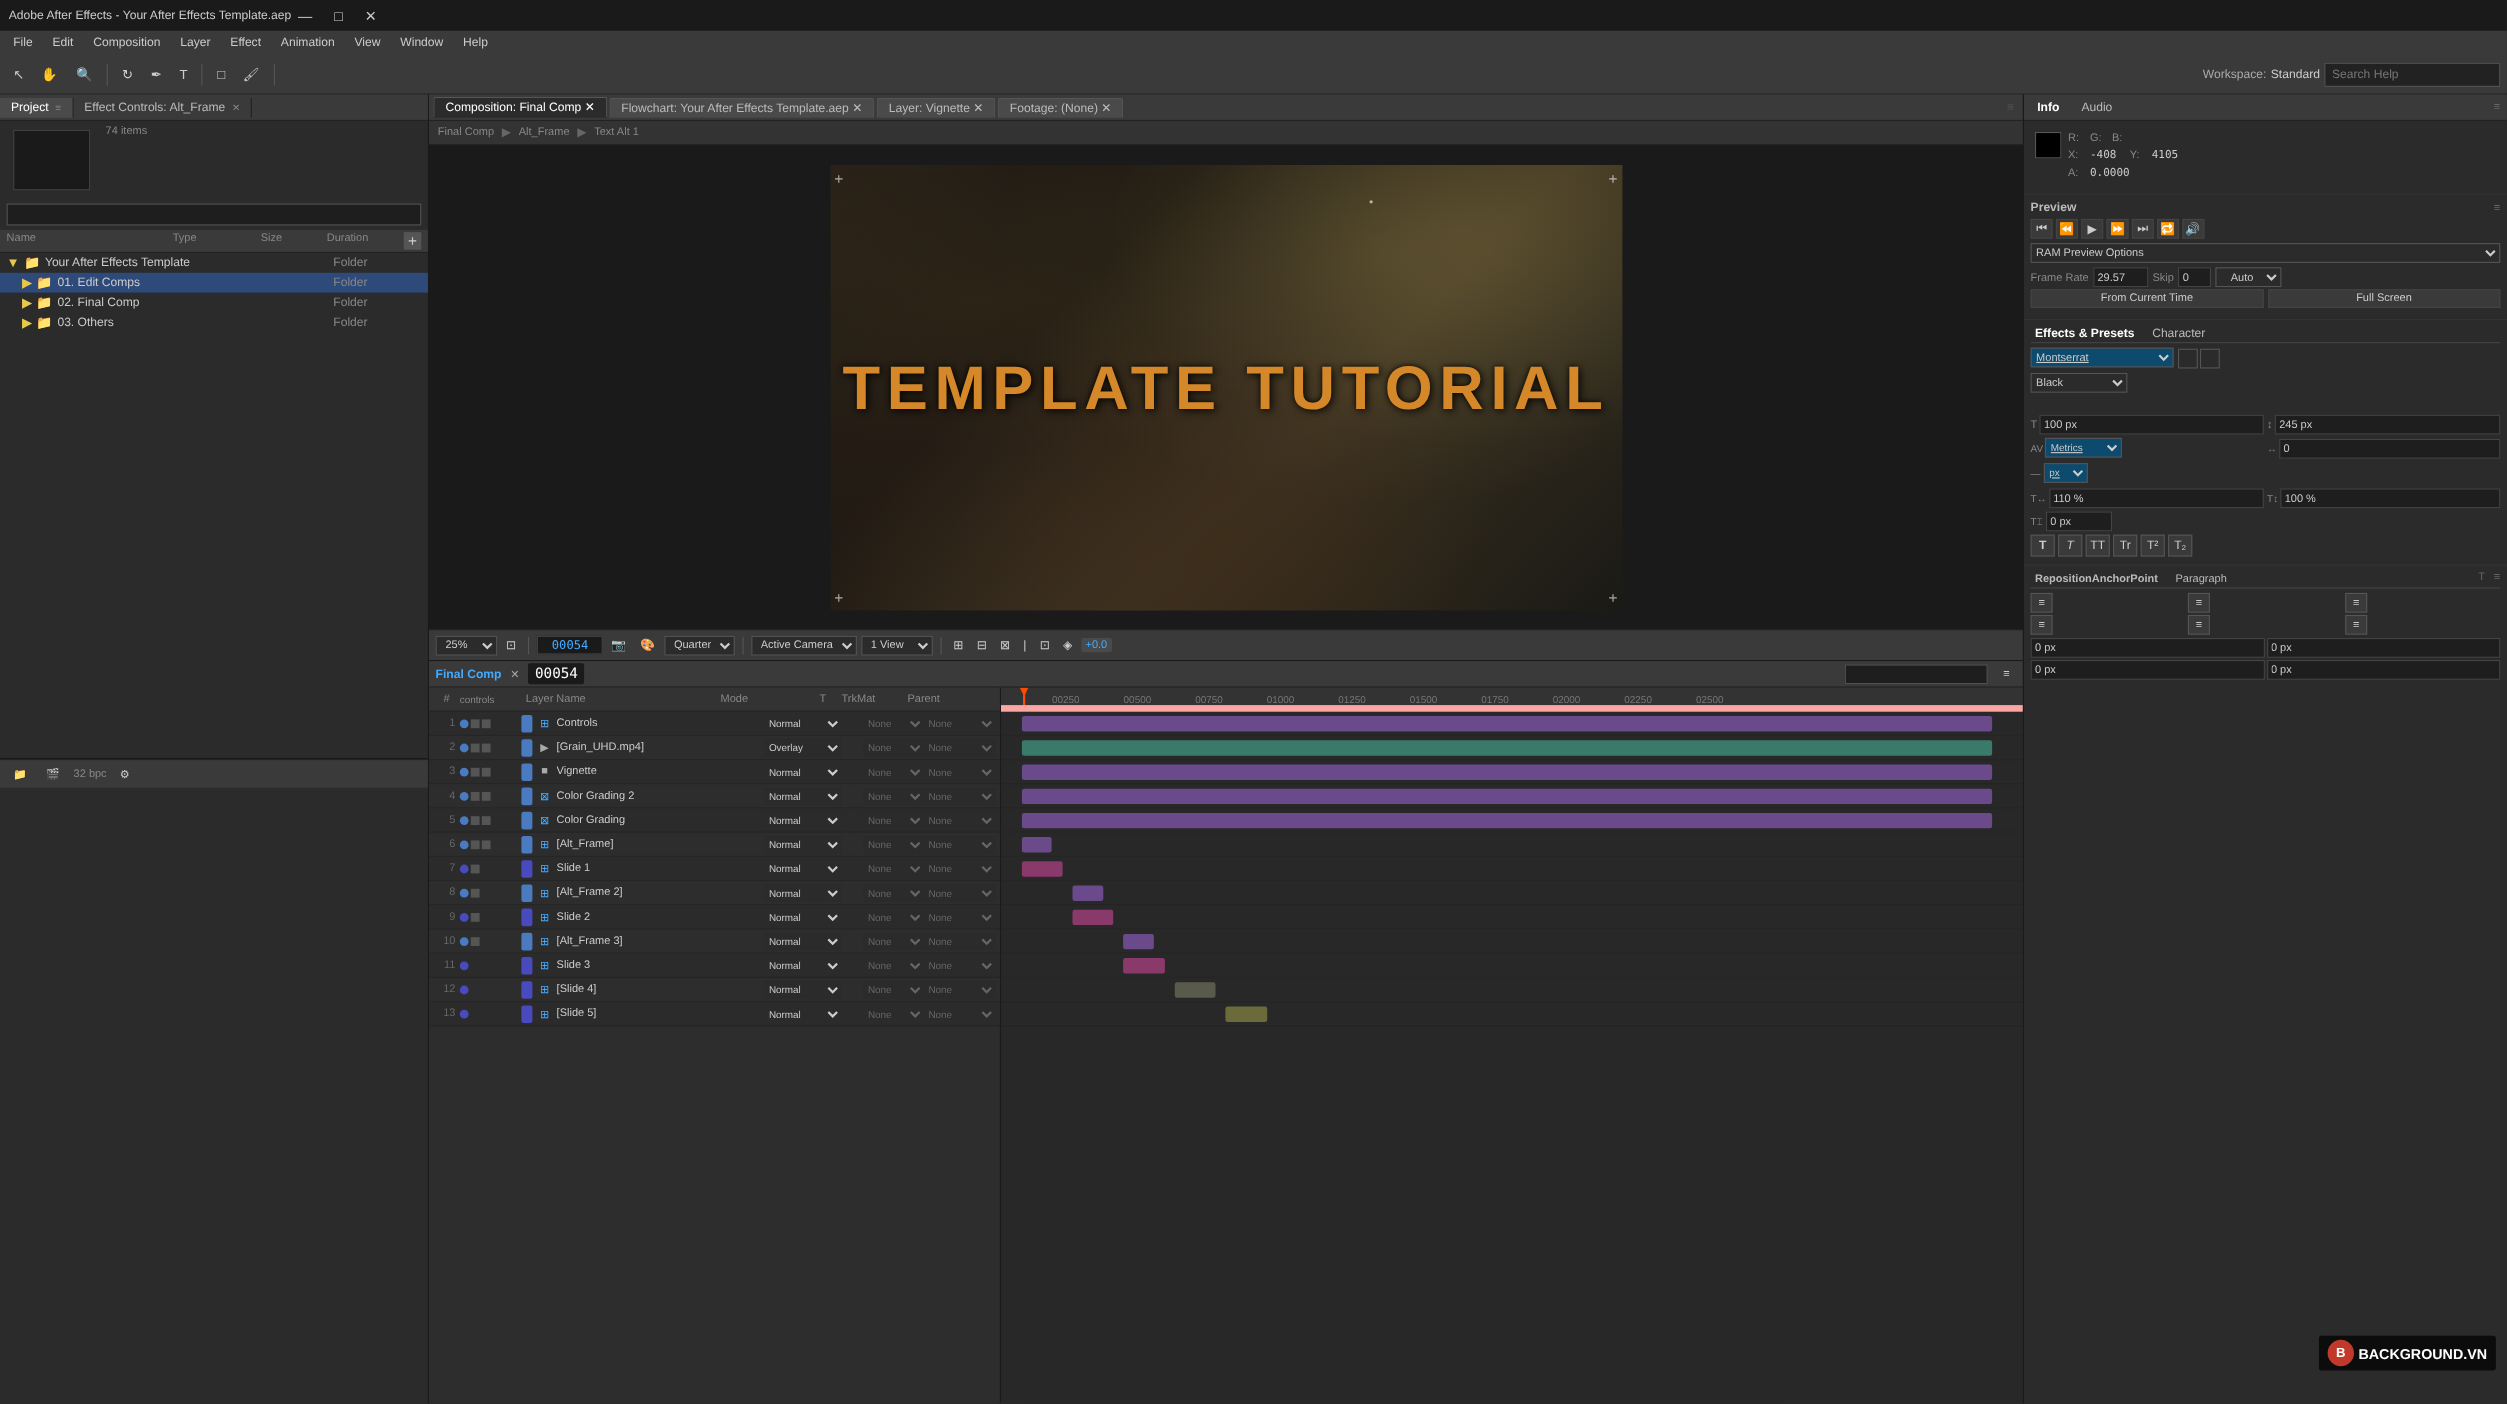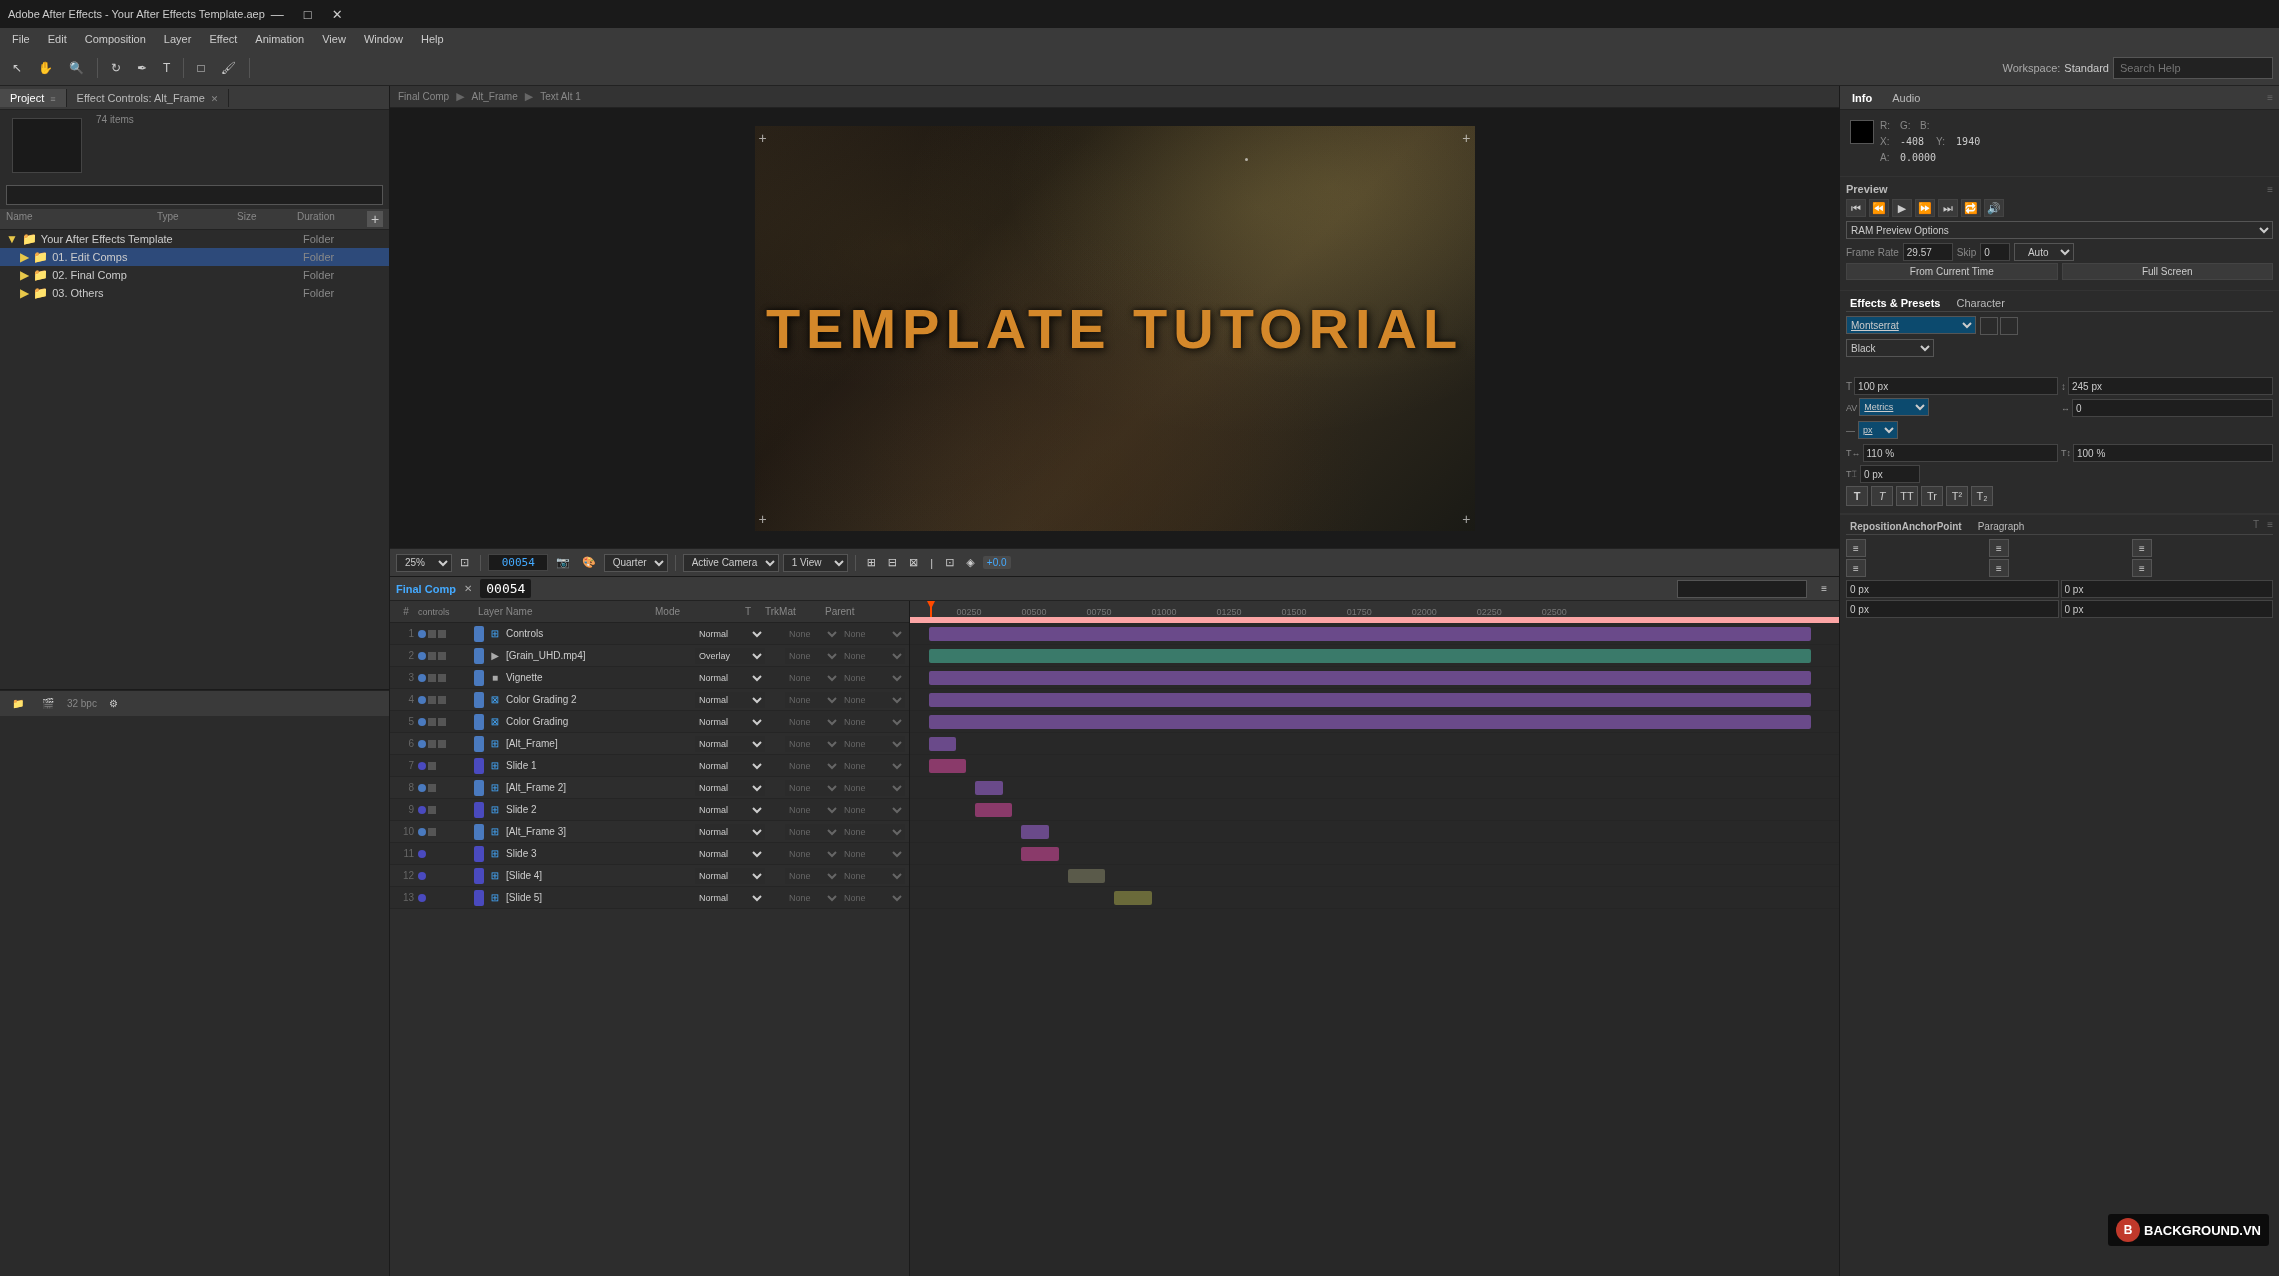--- a/index.html
+++ b/index.html
@@ -756,20 +756,28 @@
       <button class="toolbar-btn" style="font-size:10px;">📁</button>
       <button class="toolbar-btn" style="font-size:10px;">🎬</button>
       <span style="color:#888;font-size:10px;">32 bpc</span>
       <button class="toolbar-btn" style="font-size:10px;">⚙</button>
     </div>
 
   </div>
 
   <div id="center-area">
 
+    <div id="comp-tabs">
+      <div class="comp-tab active">Composition: Final Comp ✕</div>
+      <div class="comp-tab">Flowchart: Your After Effects Template.aep ✕</div>
+      <div class="comp-tab">Layer: Vignette ✕</div>
+      <div class="comp-tab">Footage: (None) ✕</div>
+      <span style="flex:1;"></span>
+      <span style="color:#555;margin:0 4px;">≡</span>
+    </div>
 
     <div style="background:#333;height:22px;display:flex;align-items:center;padding:0 8px;gap:4px;border-bottom:1px solid #222;">
       <span class="comp-tab-breadcrumb">Final Comp</span>
       <span class="comp-tab-arrow">▶</span>
       <span class="comp-tab-breadcrumb">Alt_Frame</span>
       <span class="comp-tab-arrow">▶</span>
       <span class="comp-tab-breadcrumb">Text Alt 1</span>
     </div>
 
     <div id="viewer">
@@ -1148,21 +1156,21 @@
           <div class="info-row">
             <span class="info-label">R:</span>
             <span class="info-label">G:</span>
             <span class="info-label">B:</span>
           </div>
           <div class="info-row">
             <span class="info-label">X:</span>
             <span class="info-value">-408</span>
             <span style="margin-left:4px;"></span>
             <span class="info-label">Y:</span>
-            <span class="info-value">1940</span>
+            <span class="info-value">4105</span>
           </div>
           <div class="info-row">
             <span class="info-label">A:</span>
             <span class="info-value">0.0000</span>
           </div>
         </div>
       </div>
     </div>
 
     <div id="right-preview-section">

